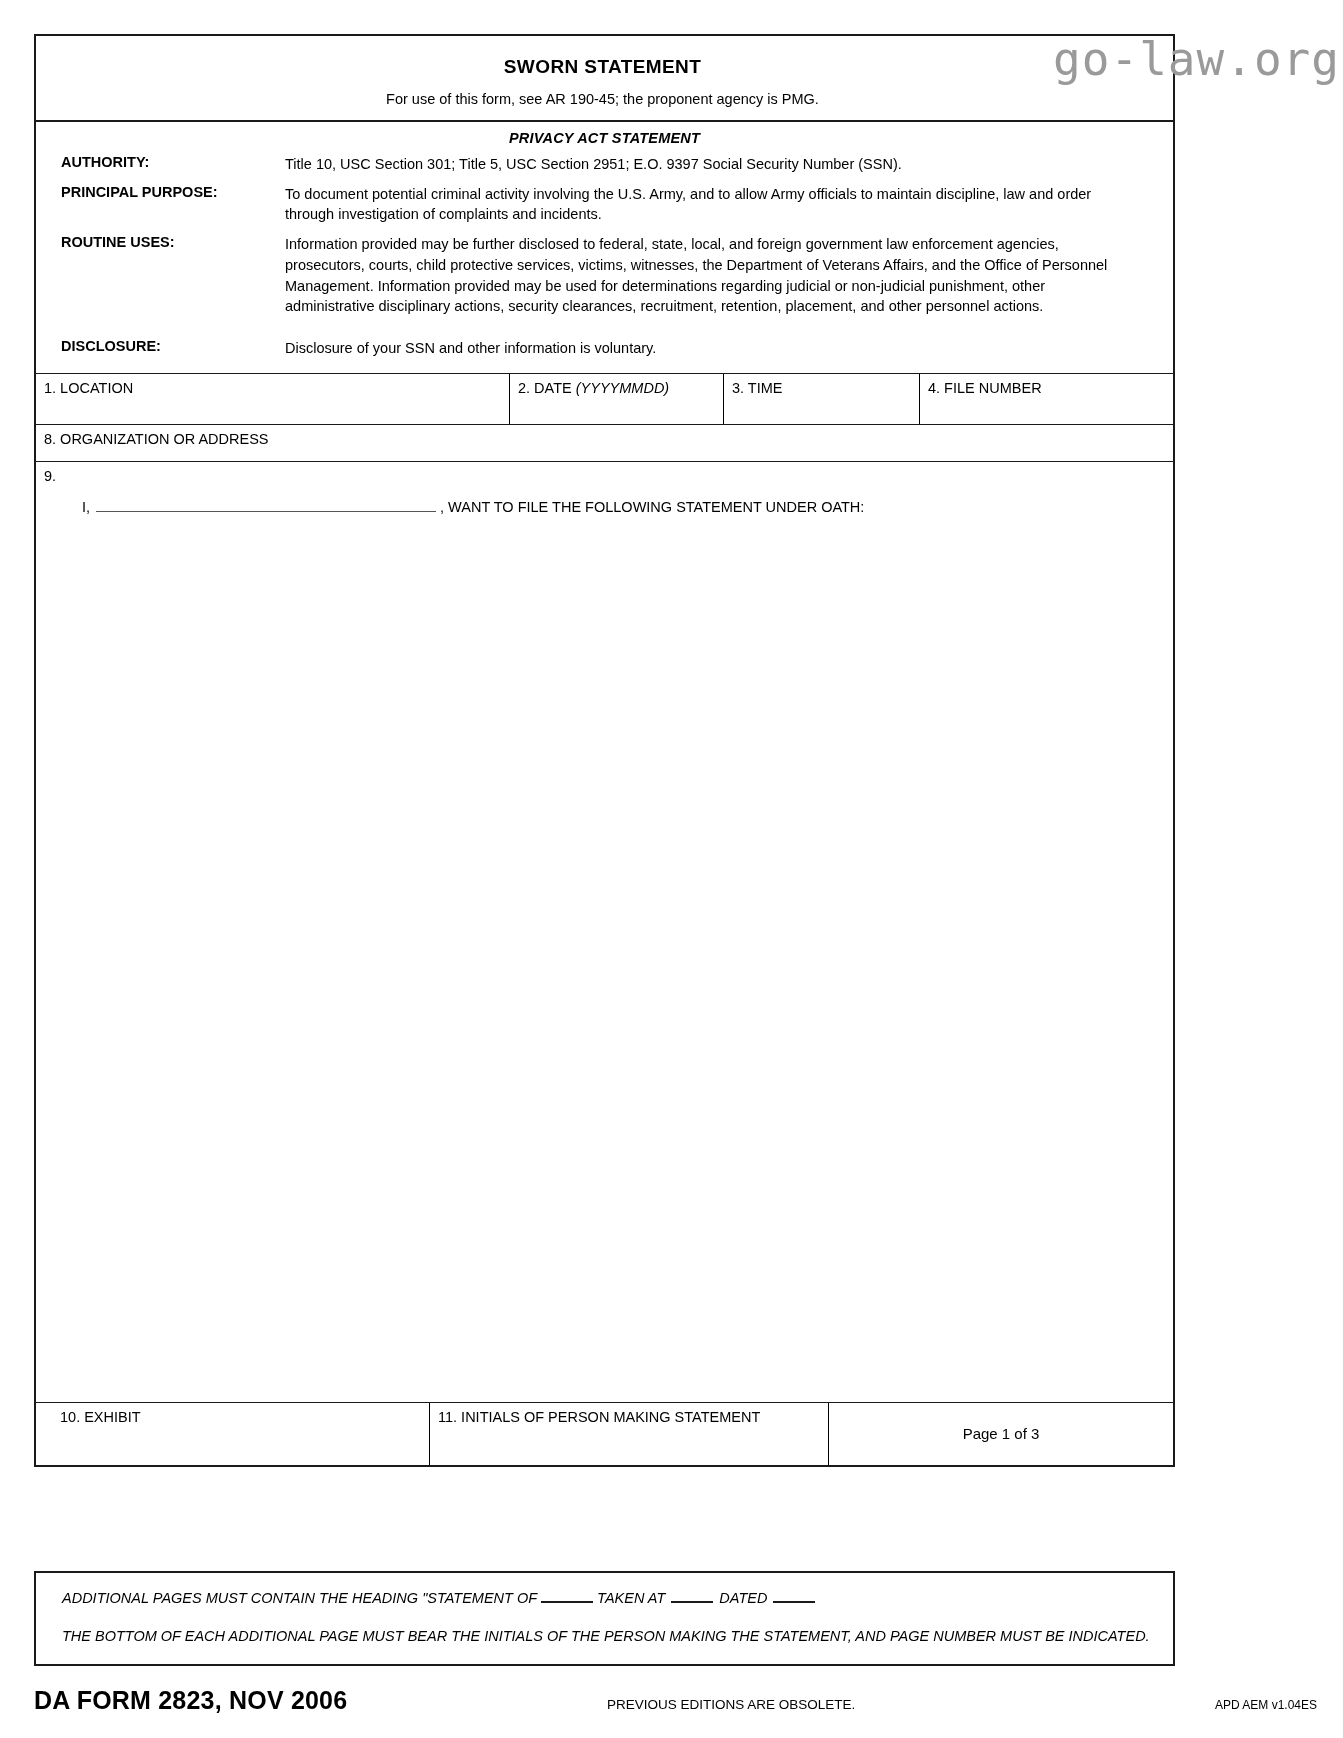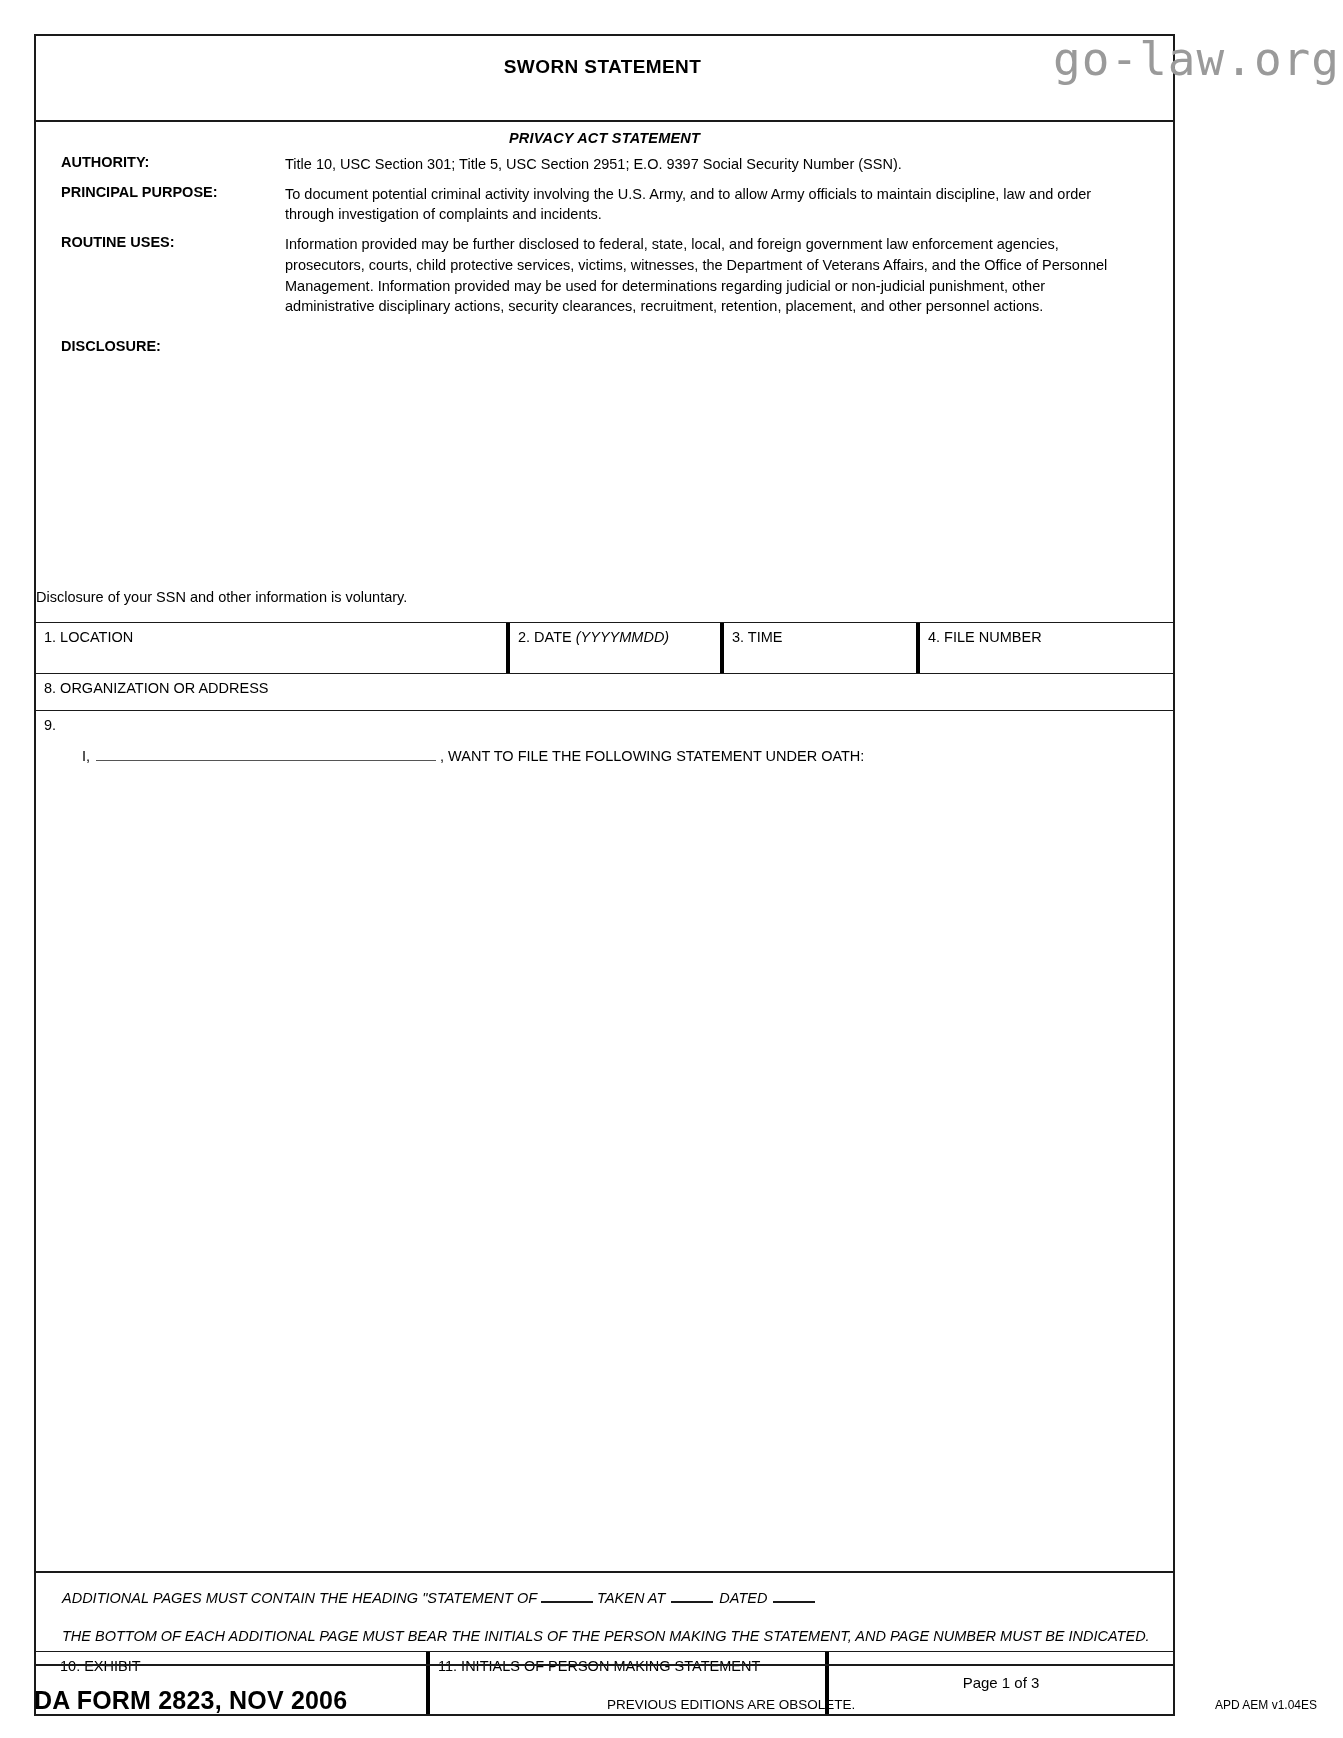--- a/index.html
+++ b/index.html
@@ -77,21 +77,21 @@
     font-weight: bold;
     letter-spacing: 0.2px;
     margin-bottom: 8px;
     font-style: italic;
   }
   .pa-row {
     display: flex;
     align-items: flex-start;
     margin-bottom: 9px;
   }
-  .pa-row:last-child { margin-bottom: 0; flex-direction: column; }
+  .pa-row:last-child { margin-bottom: 0; }
   .pa-label {
     width: 249px;
     flex: 0 0 249px;
     padding-left: 25px;
     box-sizing: border-box;
     font-size: 14.5px;
     font-weight: bold;
   }
   .pa-text {
     flex: 1;
@@ -101,21 +101,21 @@
   }
   .pa-spacer { height: 12px; }
 
   
   .frow {
     display: flex;
     border-bottom: 1px solid #1a1a1a;
   }
   .frow.no-bottom { border-bottom: none; }
   .fcell {
-    border-right: 4px solid #000000;
+    border-right: 1px solid #000000;
     box-sizing: border-box;
     padding: 6px 0 0 8px;
     font-size: 14.5px;
     position: relative;
   }
   .fcell:last-child { border-right: none; }
   .fcell .lbl { white-space: nowrap; }
   .ital { font-style: italic; }
 
   .r1 { height: 50px; }
@@ -226,20 +226,21 @@
 <body>
 
 <div id="page">
 
   <div class="watermark">go-law.org</div>
 
   <div class="form">
 
     <div class="header-band">
       <div class="form-title">SWORN STATEMENT</div>
+      <div class="form-subtitle">For use of this form, see AR 190-45; the proponent agency is PMG.</div>
     </div>
 
     <div class="privacy">
       <div class="privacy-title">PRIVACY ACT STATEMENT</div>
 
       <div class="pa-row">
         <div class="pa-label">AUTHORITY:</div>
         <div class="pa-text">Title 10, USC Section 301; Title 5, USC Section 2951; E.O. 9397 Social Security Number (SSN).</div>
       </div>
 

